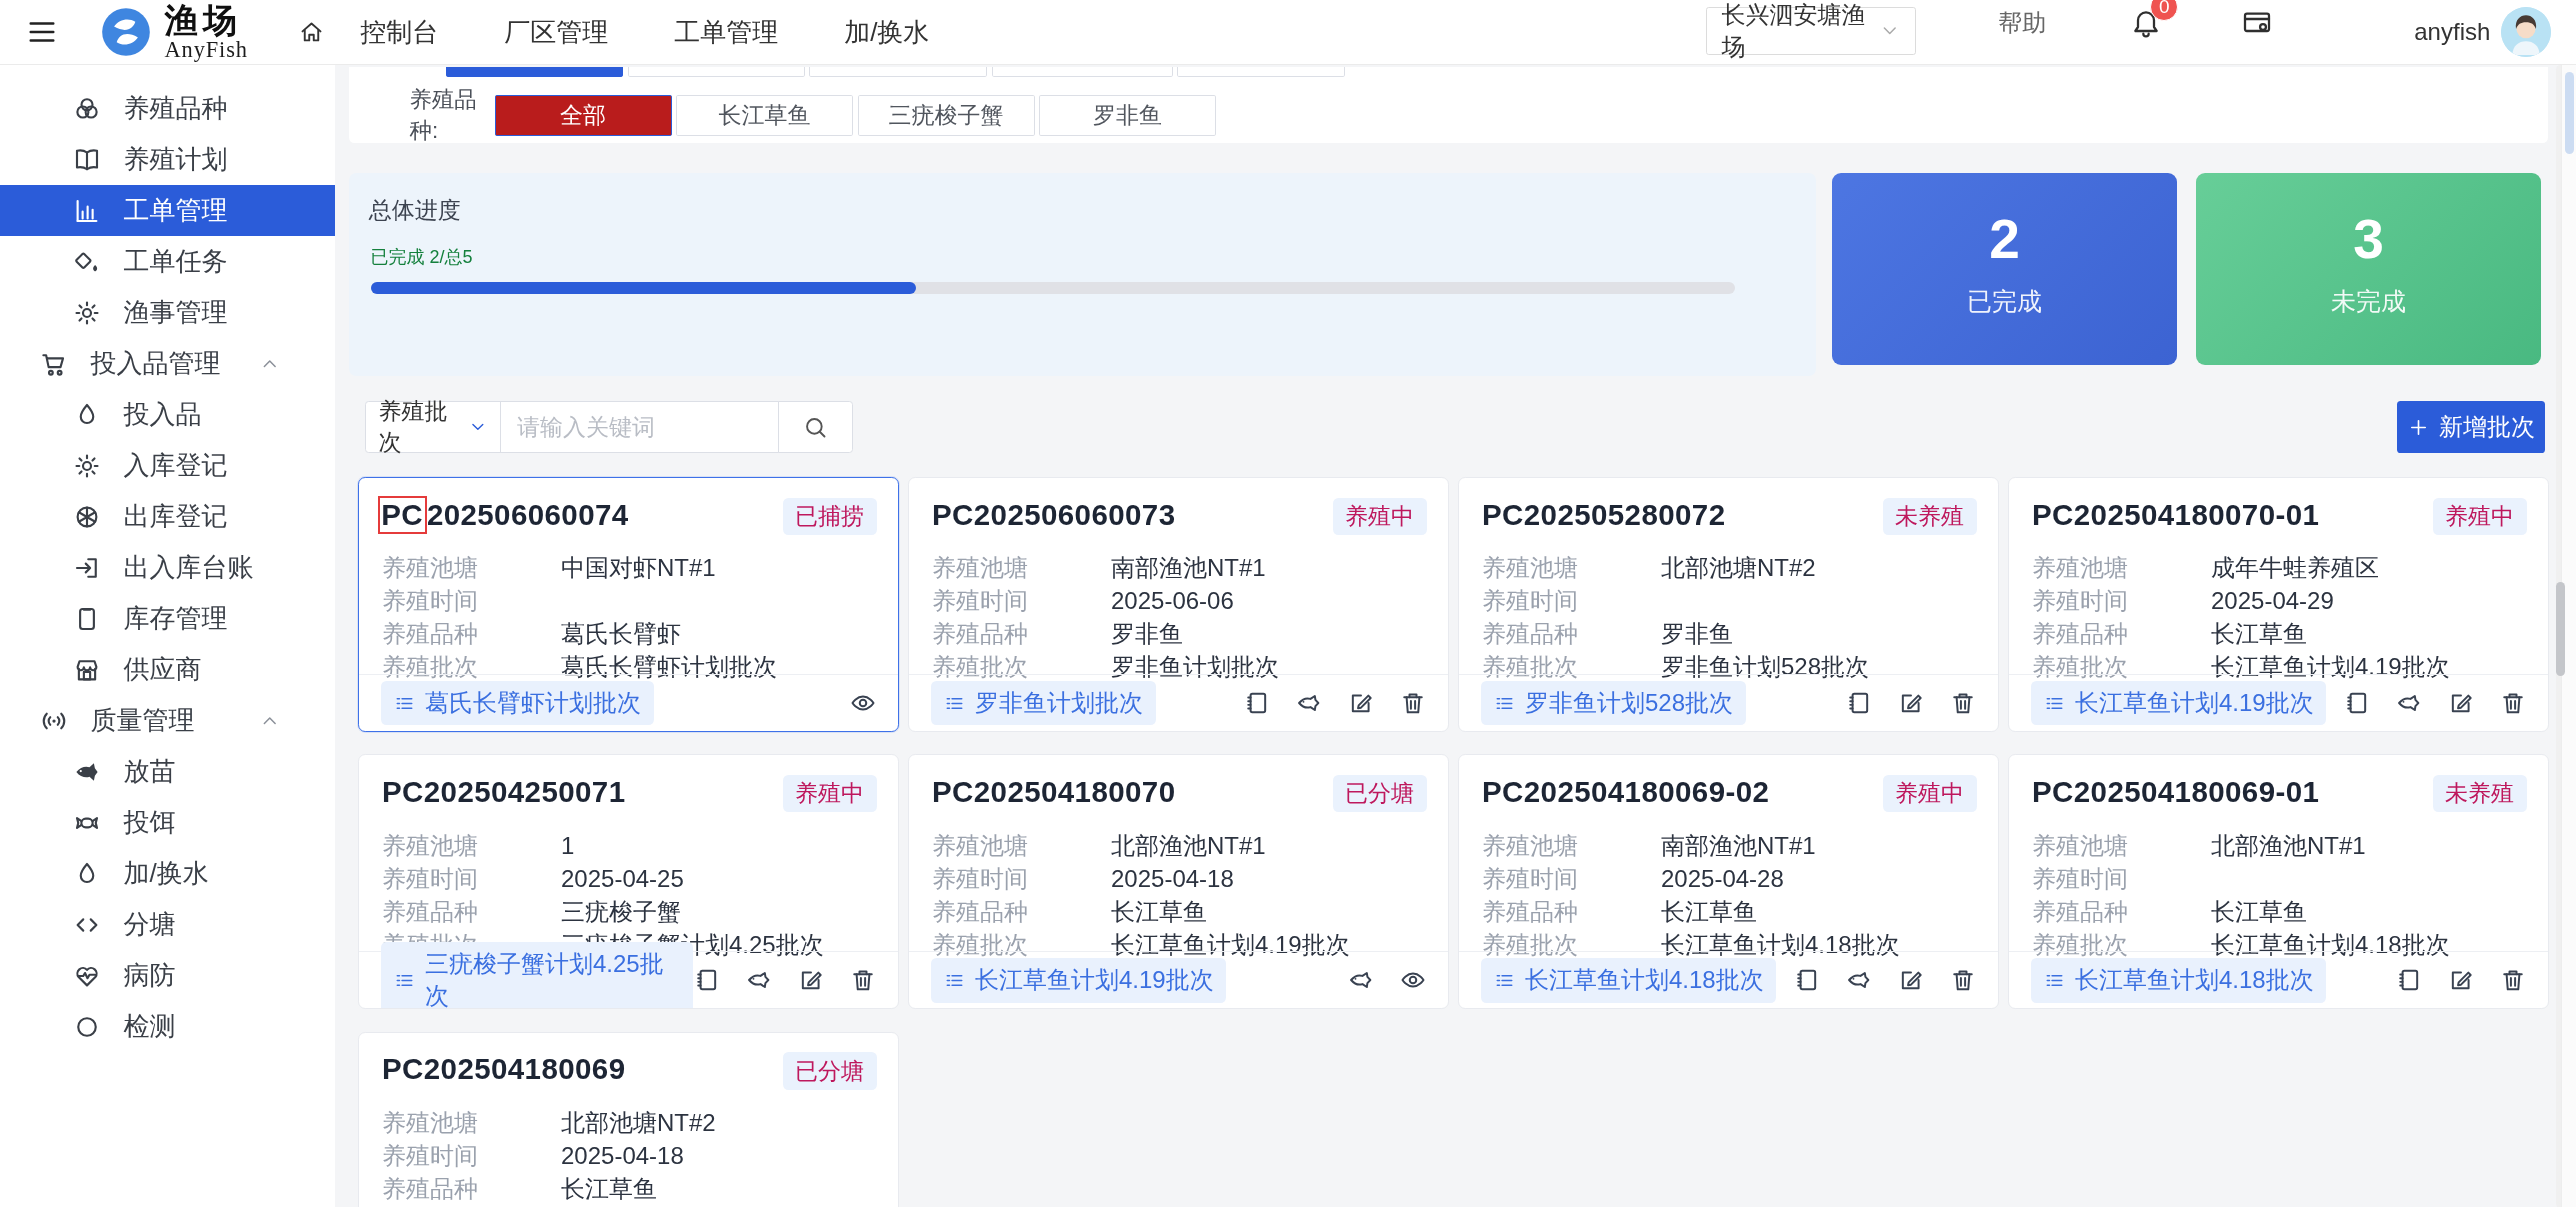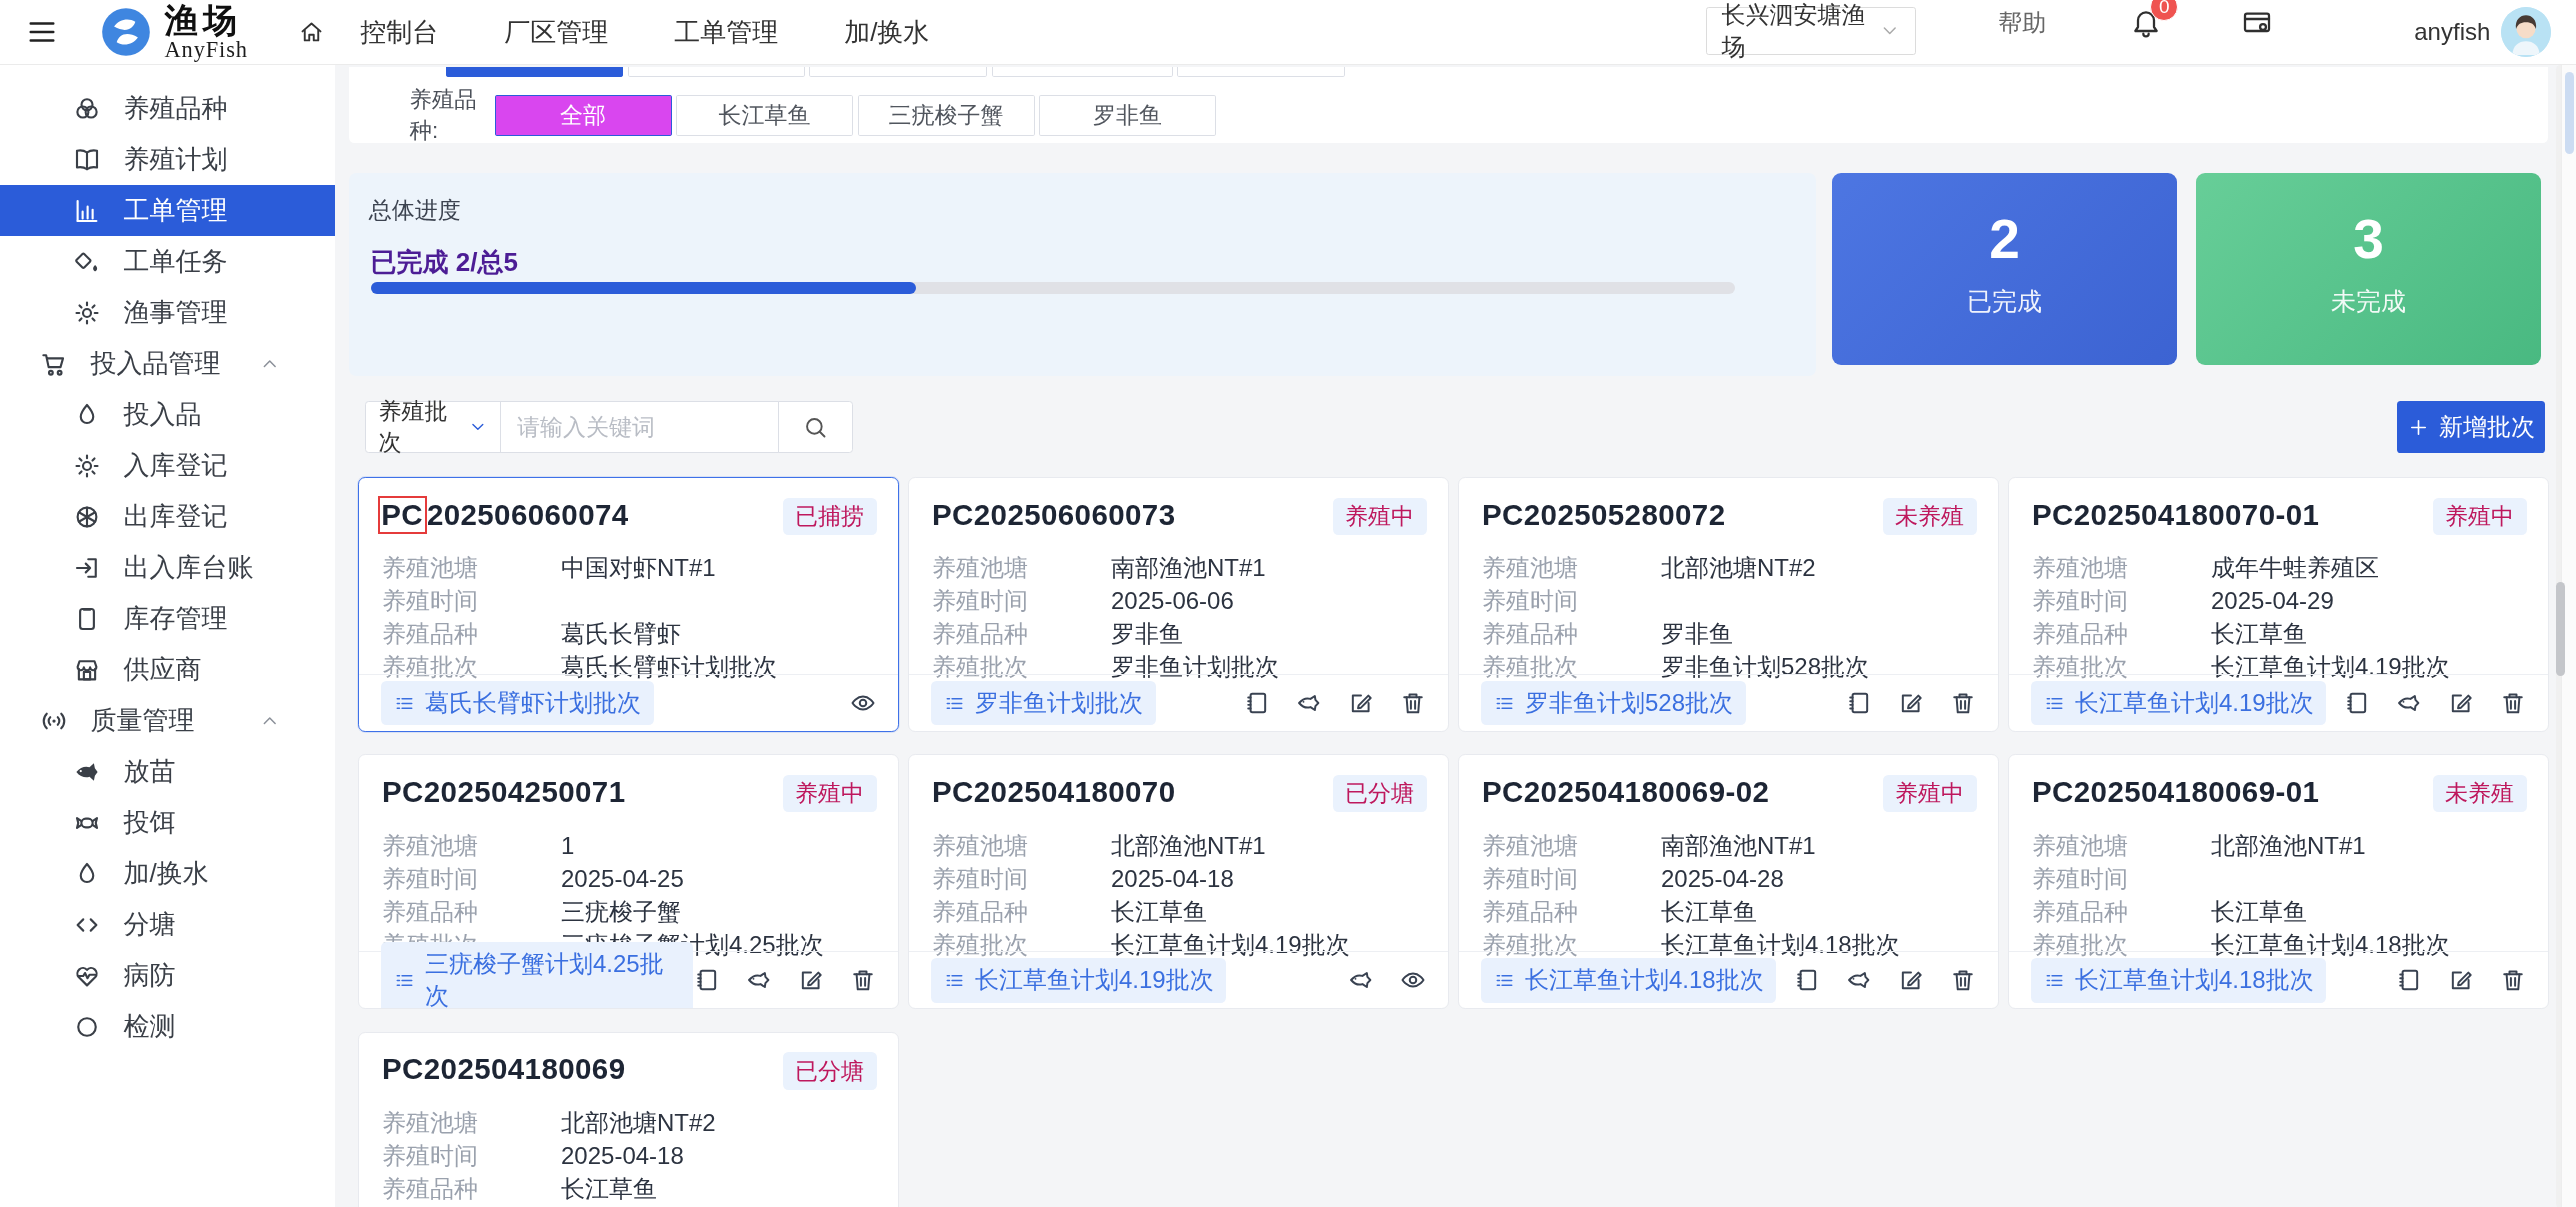--- a/index.html
+++ b/index.html
@@ -55,26 +55,26 @@
   .page-scroll-thumb { position:absolute; left:2.7px; top:7.2px; width:9.8px; height:82px; background:#ccdcf2; border-radius:5.4px; cursor:pointer; }
 
   
   .filter-card { position:absolute; left:349px; top:67px; width:2199px; height:76px; background:#fff; border-radius:0 0 5.4px 5.4px; overflow:hidden; }
   .cut-row { position:absolute; left:97px; top:-29px; display:flex; }
   .cut-btn { height:39px; border:0.9px solid #dcdfe6; background:#fff; border-radius:1.8px; margin-right:4.5px; }
   .cut-btn.cut-active { background:#2b5cd9; border-color:#2b5cd9; }
   .filter-row { position:absolute; left:12.5px; top:17px; display:flex; align-items:center;margin-left:48px; }
   .filter-label { font-size:22.4px; color:#4a4f58; width:85px; flex:none; }
   .tab { height:41px; width:177px; display:flex; align-items:center; justify-content:center; font-size:23px; border:0.9px solid #dcdfe6; background:#fff; color:#51565e; margin-right:4.5px; border-radius:1.8px; cursor:pointer; }
-  .tab.tab-active { background:#d946ef; border-color:#2b5cd9; color:#fff; }
+  .tab.tab-active { background:#b91c1c; border-color:#2b5cd9; color:#fff; }
 
   
   .progress-card { position:absolute; left:349px; top:173px; width:1467px; height:203px; background:#edf4fb; border-radius:7.2px; }
   .progress-title { position:absolute; left:19.7px; top:21.5px; font-size:23px; color:#3c4350; }
-  .progress-text { position:absolute; left:21.5px; top:72px; font-size:26px; color:#4c1d95;font-weight:bold; }
+  .progress-text { position:absolute; left:21.5px; top:72px; font-size:18px; color:#15803d; }
   .progress-track { position:absolute; left:21.5px; top:109px; width:1364px; height:11.6px; background:#e0e1e6; border-radius:6.3px; }
   .progress-fill { height:11.6px; background:#2b5cd9; border-radius:6.3px; }
   .stat-card { position:absolute; top:173px; width:345px; height:192px; border-radius:9px; color:#fff; }
   .stat-blue { left:1832px; background:linear-gradient(135deg,#4d76e2,#3c63d2); }
   .stat-green { left:2196px; background:linear-gradient(135deg,#67ce98,#49b981); }
   .stat-num { margin-top:34px; text-align:center; font-size:55px; font-weight:700; }
   .stat-label { text-align:center; font-size:25px; margin-top:14.3px; color:rgba(255,255,255,.92); }
 
   
   .search-bar { position:absolute; left:365px; top:401px; height:52px; display:flex; }

